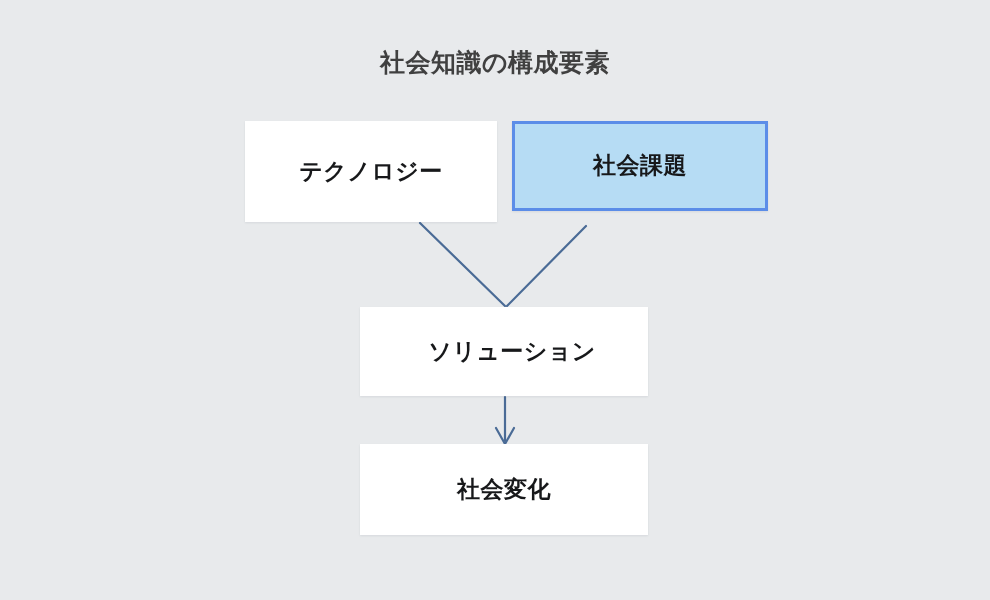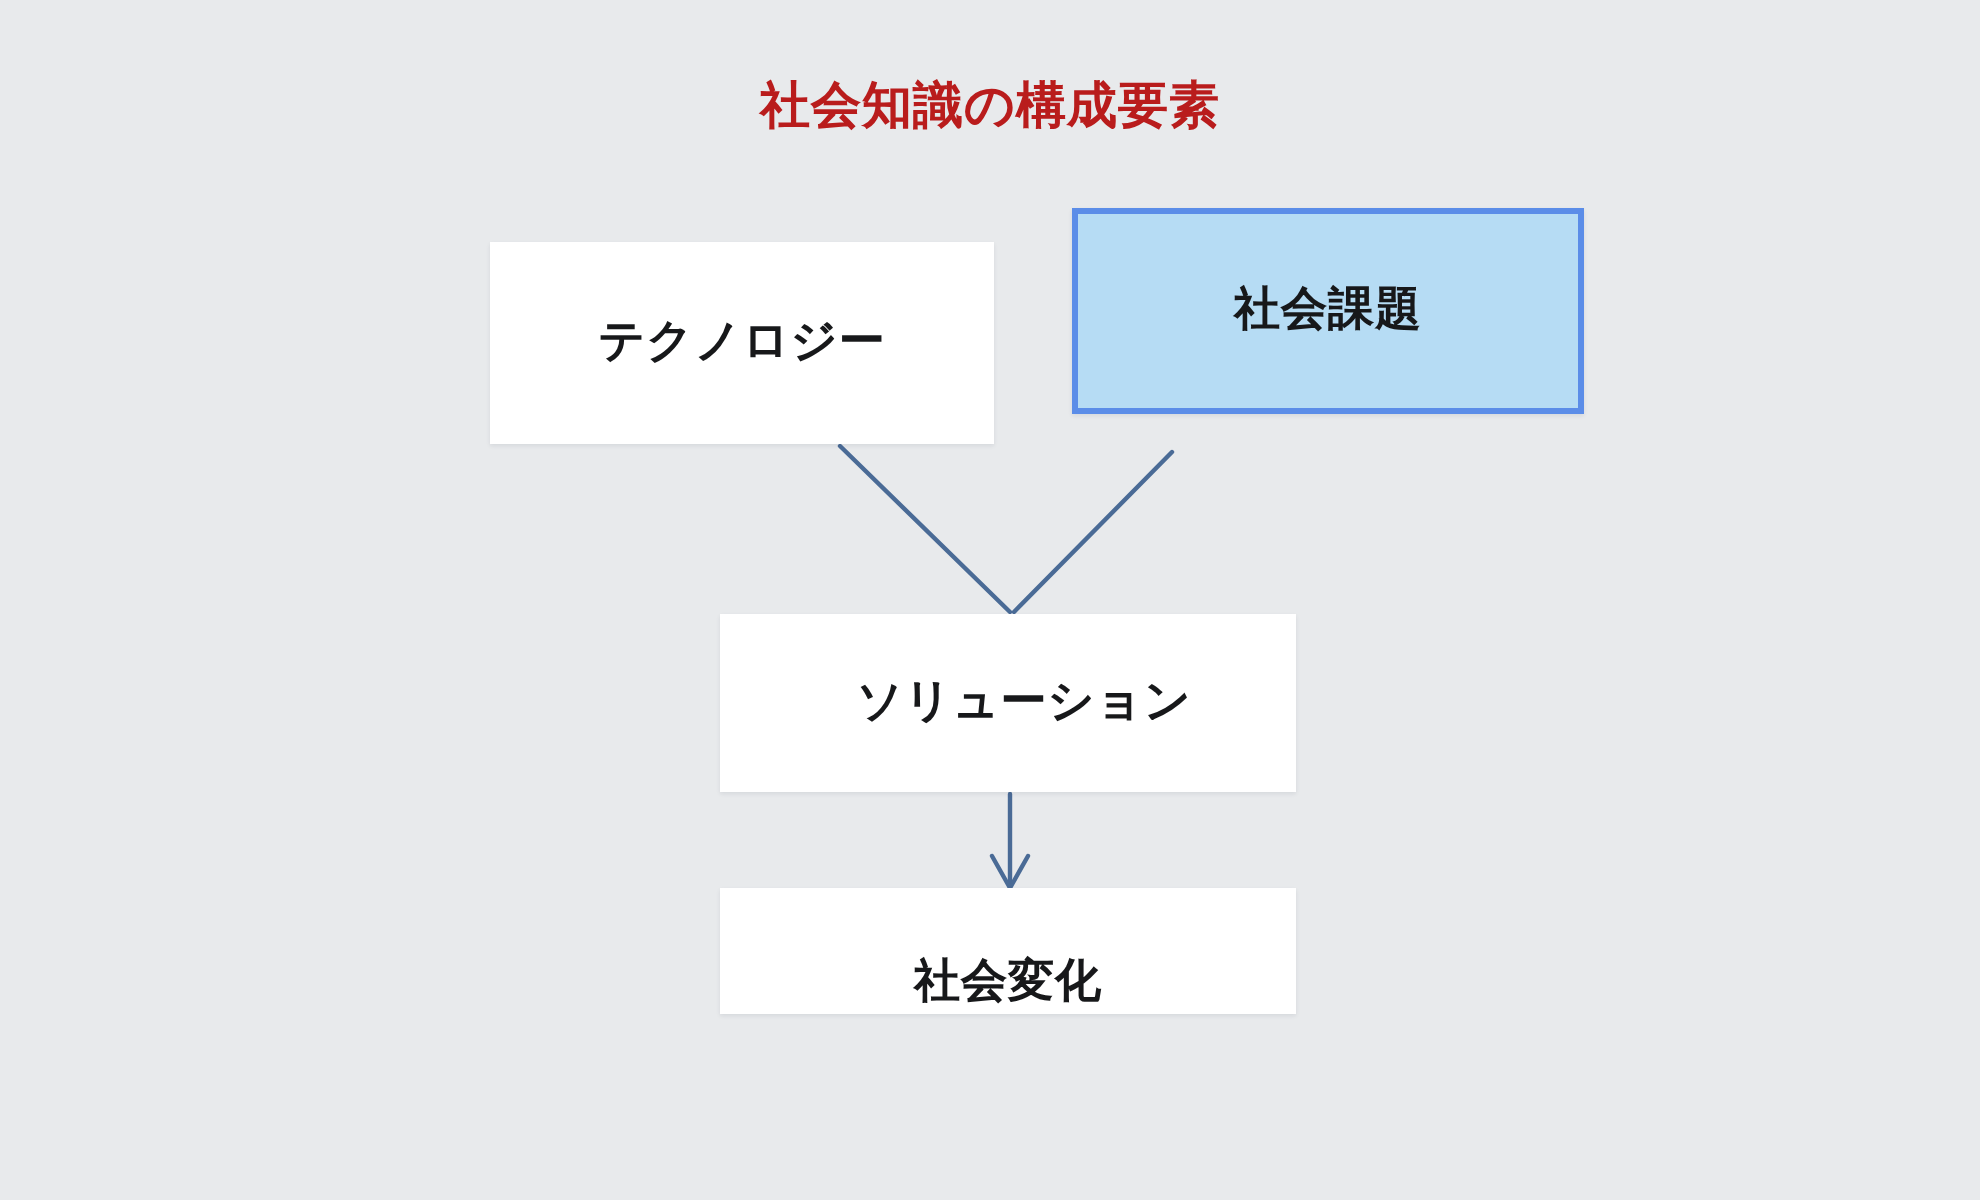--- a/index.html
+++ b/index.html
@@ -28,26 +28,26 @@
     left: 0;
     top: 0;
     width: 990px;
     height: 600px;
     pointer-events: none;
   }
 
   .diagram-title {
     position: absolute;
     left: 0;
-    top: 36px;
+    top: 46px;
     width: 990px;
     text-align: center;
     font-size: 25px;
     font-weight: bold;
-    color: #b91c1c;
+    color: #404040;
     letter-spacing: 0.5px;
   }
 
   .node {
     position: absolute;
     box-sizing: border-box;
     display: flex;
     align-items: center;
     justify-content: center;
     font-size: 23px;
@@ -65,23 +65,23 @@
     box-shadow: 0 1px 2px rgba(60, 70, 85, 0.10);
   }
 
   .node-label {
     display: block;
     line-height: 1.2;
   }
 
   
   #node-technology { left: 245px; top: 121px; width: 252px; height: 101px; }
-  #node-social-issue { left: 512px; top: 104px; width: 256px; height: 103px; margin-left: 24px; }
+  #node-social-issue { left: 512px; top: 121px; width: 256px; height: 90px; }
   #node-solution    { left: 360px; top: 307px; width: 288px; height: 89px; padding-left: 16px; }
-  #node-social-change { left: 360px; top: 444px; width: 288px; height: 63px; align-items: flex-end; }
+  #node-social-change { left: 360px; top: 444px; width: 288px; height: 91px; }
 </style>
 </head>
 <body>
 
 <div id="diagram-canvas">
 
   <div class="diagram-title">社会知識の構成要素</div>
 
   <svg id="connector-layer" viewBox="0 0 990 600">
     <g>

